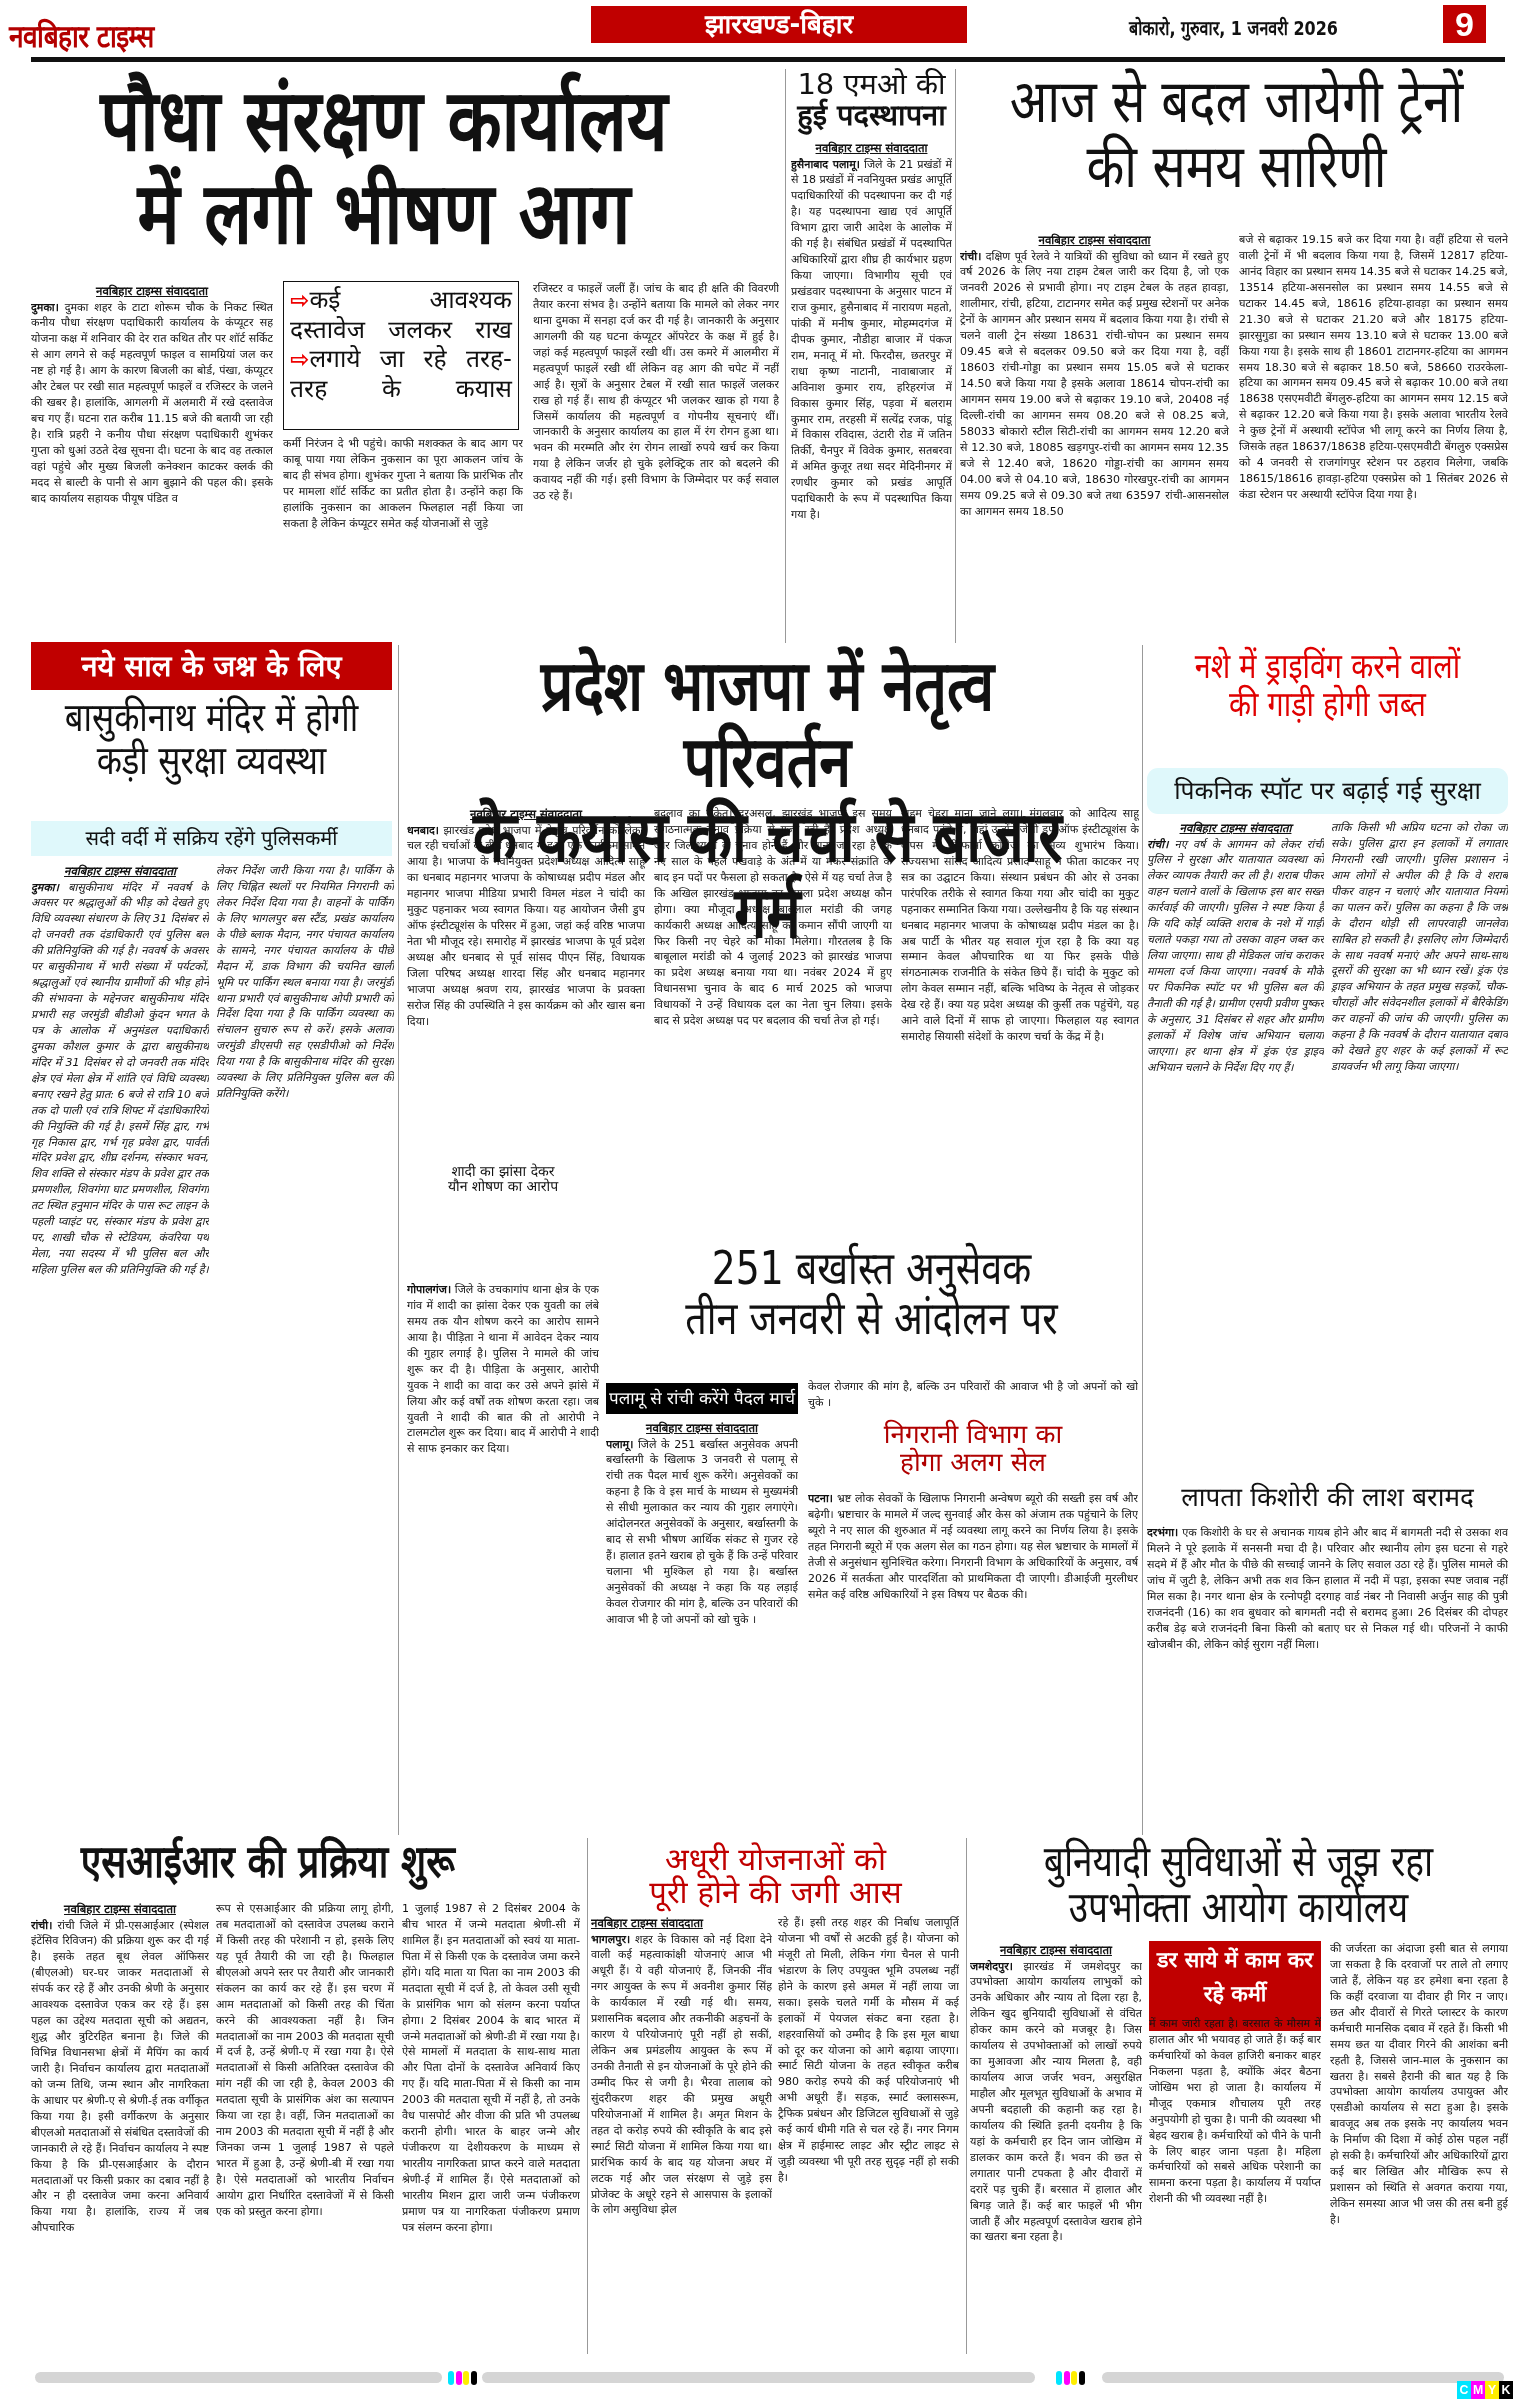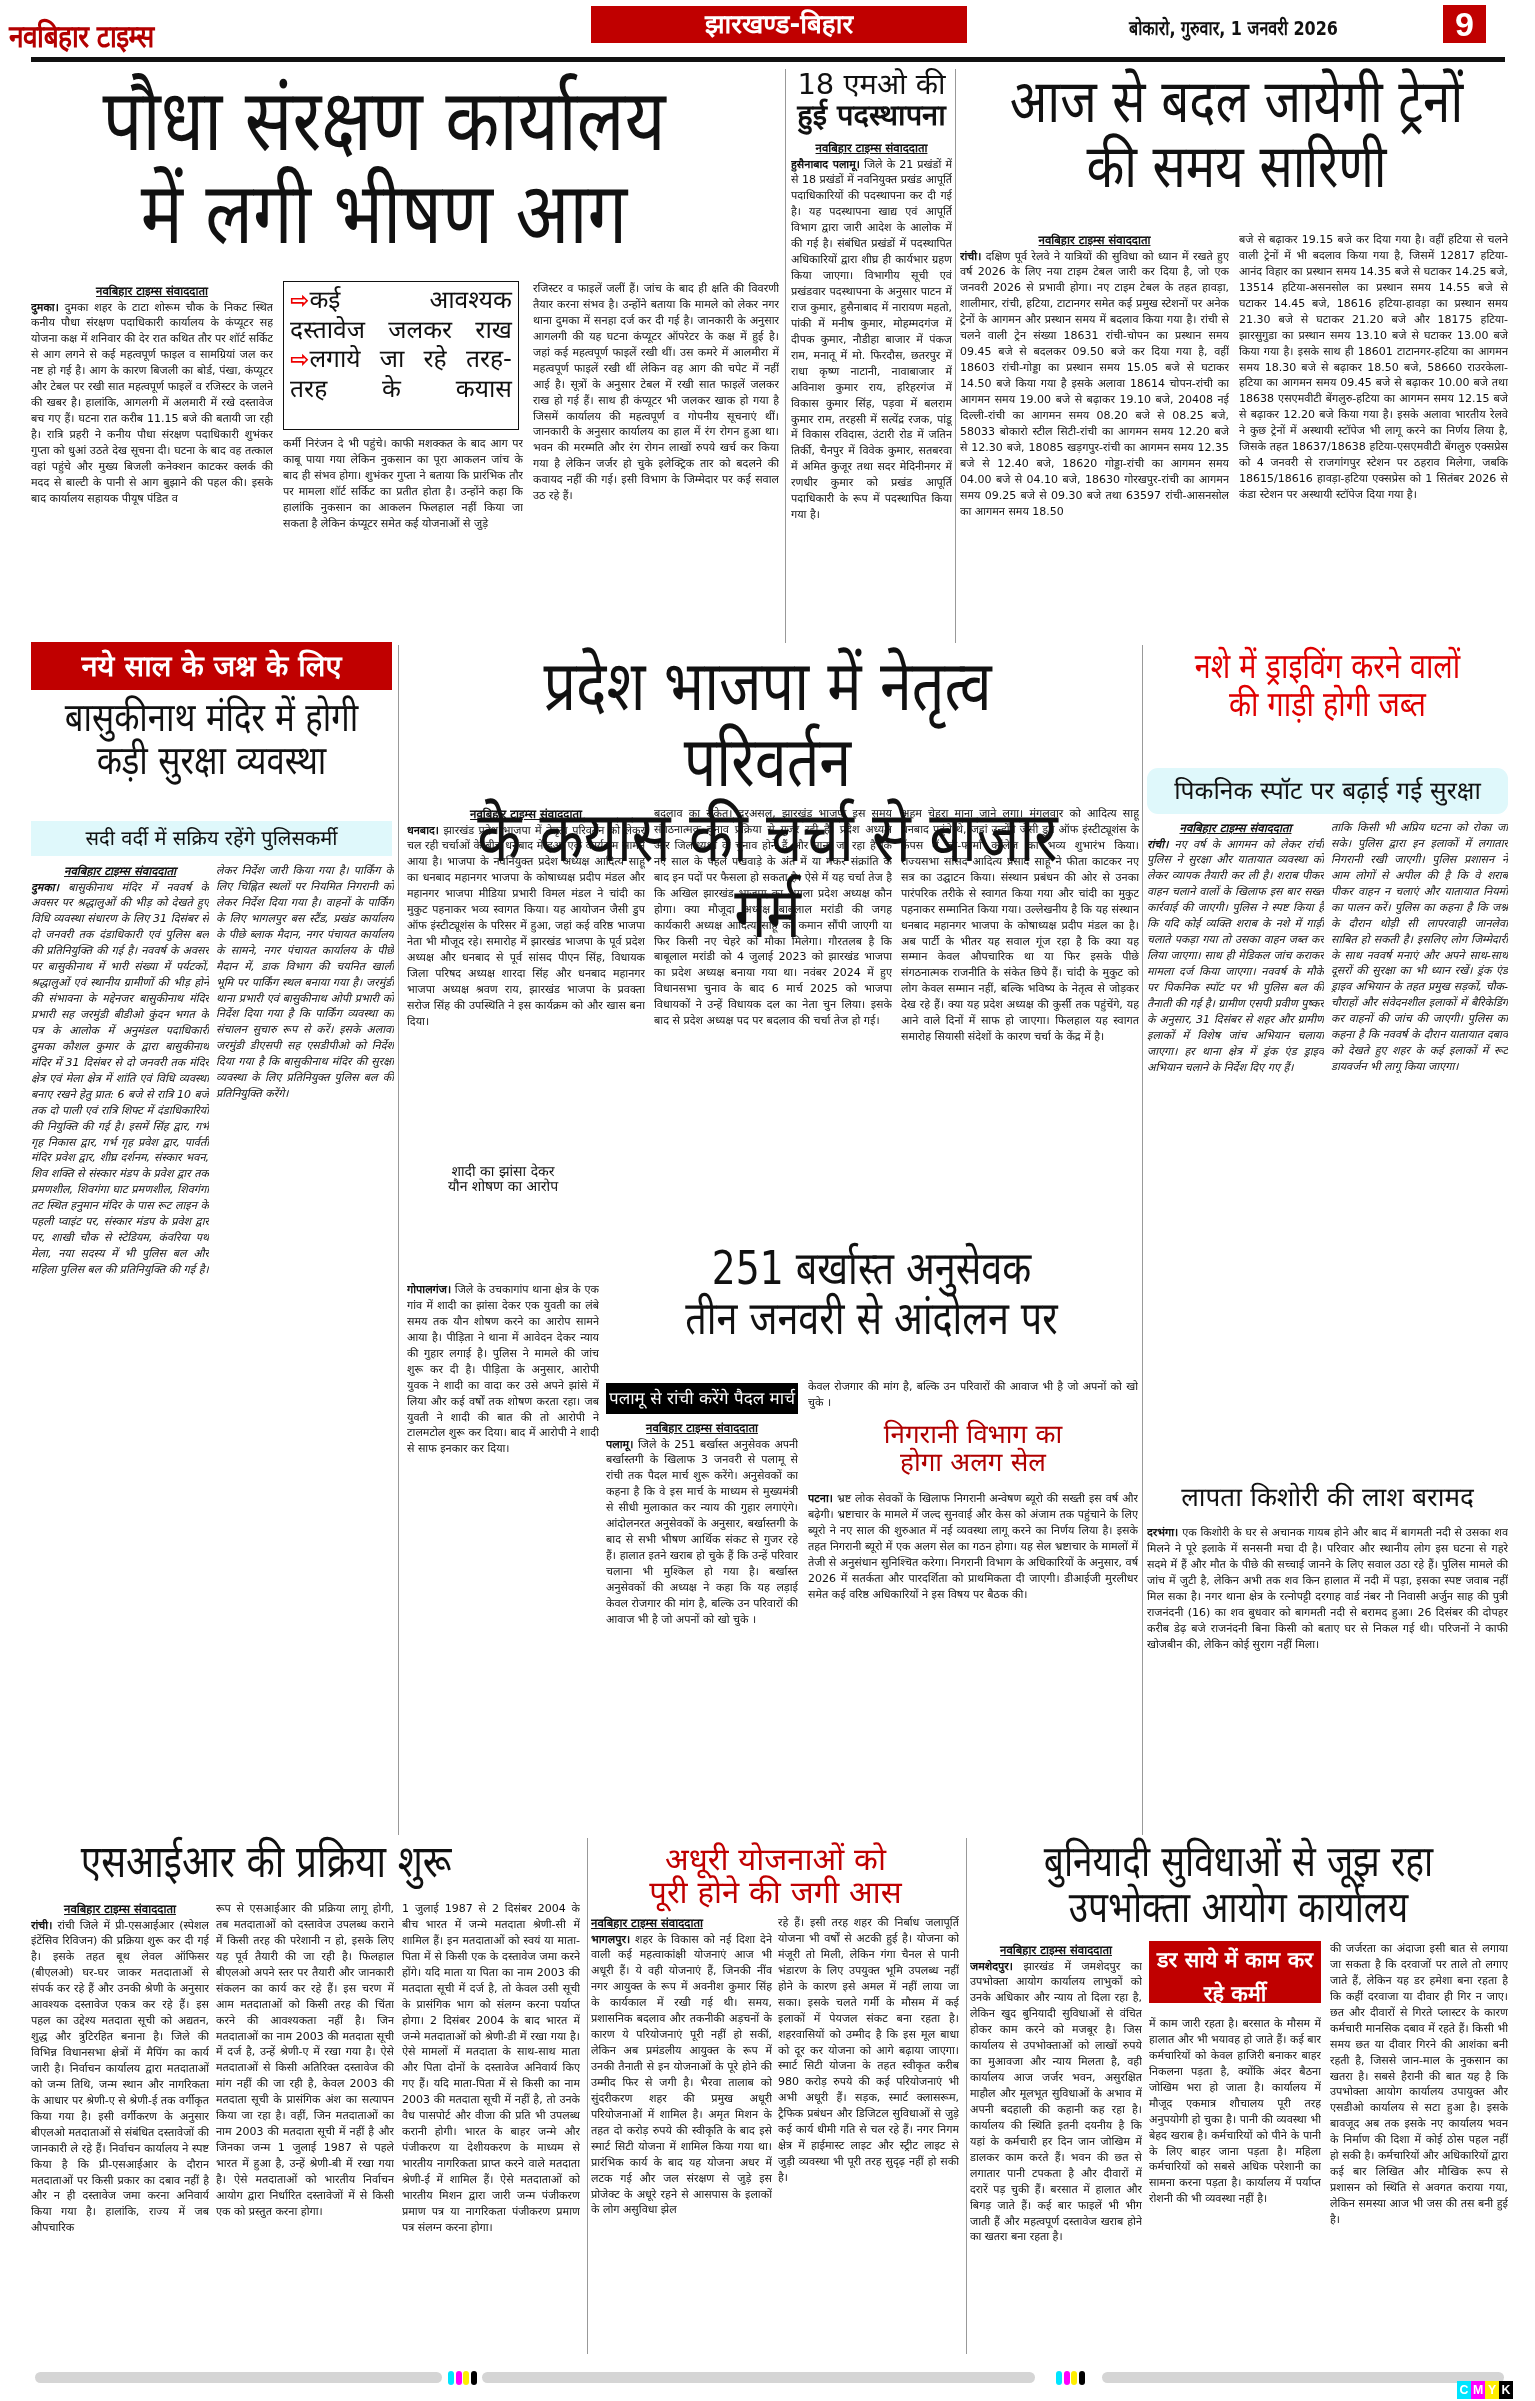--- a/index.html
+++ b/index.html
@@ -3,21 +3,21 @@
 <meta charset="utf-8">
 <style>
   * { box-sizing: border-box; margin: 0; padding: 0; }
   body { width: 1535px; height: 2401px; background: #fff; font-family: "Liberation Sans", "DejaVu Sans", sans-serif; color: #111; position: relative; overflow: hidden; }
   .abs { position: absolute; }
   .hdr-logo { left: 9.2px; top: 14px; font-size: 31px; font-weight: bold; color: #b30000; letter-spacing: -0.8px; font-family: "DejaVu Sans", sans-serif; transform: scaleX(0.85); transform-origin: left; }
   .hdr-section { left: 591px; top: 6.1px; width: 376px; height: 37px; background: #c00000; color: #fff; font-size: 26px; font-weight: bold; text-align: center; line-height: 37px; font-family: "DejaVu Sans", sans-serif; }
   .hdr-date { left: 1129px; top: 14px; font-size: 20px; font-weight: bold; font-family: "DejaVu Sans", sans-serif; transform: scaleX(0.8); transform-origin: left; }
   .hdr-page { left: 1443px; top: 4.6px; width: 43px; height: 38px; background: #c00000; color: #fff; font-size: 34px; font-weight: bold; text-align: center; line-height: 38px; }
   .hdr-rule { left: 31px; top: 57px; width: 1474px; height: 4.6px; background: #111; }
-  .headline { font-family: "DejaVu Sans", sans-serif; font-weight: normal; line-height: 1.08; text-align: center; }
+  .headline { font-family: "DejaVu Sans", sans-serif; font-weight: bold; line-height: 1.08; text-align: center; }
   .headline-cond { transform: scaleX(0.82); transform-origin: center; }
   .byline { font-size: 11.5px; font-weight: bold; text-decoration: underline; text-align: center; font-family: "DejaVu Sans", sans-serif; margin-bottom: 1.5px; }
   .body-text { font-size: 11px; line-height: 1.45; text-align: justify; font-family: "DejaVu Sans", sans-serif; }
   .body-text b { font-weight: bold; }
   .italic { font-style: italic; }
   .col { position: absolute; overflow: hidden; }
   .bullet-box { left: 283px; top: 281px; width: 236px; height: 149px; border: 1.5px solid #111; padding: 3.1px 6.1px; }
   .bullet-box .bl { font-size: 24.6px; line-height: 1.2; font-family: "DejaVu Sans", sans-serif; text-align: justify; text-align-last: justify; }
   .arrow { color: #e00; font-weight: bold; font-size: 23px; }
   .red-band { background: #c00000; color: #fff; text-align: center; font-family: "DejaVu Sans", sans-serif; font-weight: bold; }
@@ -160,21 +160,21 @@
 <div class="col body-text" style="left:778px;top:1915px;width:181px;height:439px;">रहे हैं। इसी तरह शहर की निर्बाध जलापूर्ति योजना भी वर्षों से अटकी हुई है। योजना को मंजूरी तो मिली, लेकिन गंगा चैनल से पानी भंडारण के लिए उपयुक्त भूमि उपलब्ध नहीं होने के कारण इसे अमल में नहीं लाया जा सका। इसके चलते गर्मी के मौसम में कई इलाकों में पेयजल संकट बना रहता है। शहरवासियों को उम्मीद है कि इस मूल बाधा को दूर कर योजना को आगे बढ़ाया जाएगा। स्मार्ट सिटी योजना के तहत स्वीकृत करीब 980 करोड़ रुपये की कई परियोजनाएं भी अभी अधूरी हैं। सड़क, स्मार्ट क्लासरूम, ट्रैफिक प्रबंधन और डिजिटल सुविधाओं से जुड़े कई कार्य धीमी गति से चल रहे हैं। नगर निगम क्षेत्र में हाईमास्ट लाइट और स्ट्रीट लाइट से जुड़ी व्यवस्था भी पूरी तरह सुदृढ़ नहीं हो सकी है।</div>
 
 <div class="abs headline" style="left:970px;top:1838px;width:537px;font-size:43px;font-weight:normal;">
   <div class="headline-cond">बुनियादी सुविधाओं से जूझ रहा</div>
   <div class="headline-cond">उपभोक्ता आयोग कार्यालय</div>
 </div>
 <div class="col" style="left:970px;top:1942px;width:172px;height:411px;">
   <div class="byline">नवबिहार टाइम्स संवाददाता</div>
   <div class="body-text"><b>जमशेदपुर।</b> <span>झारखंड में जमशेदपुर का उपभोक्ता आयोग कार्यालय लाभुकों को उनके अधिकार और न्याय तो दिला रहा है, लेकिन खुद बुनियादी सुविधाओं से वंचित होकर काम करने को मजबूर है। जिस कार्यालय से उपभोक्ताओं को लाखों रुपये का मुआवजा और न्याय मिलता है, वही कार्यालय आज जर्जर भवन, असुरक्षित माहौल और मूलभूत सुविधाओं के अभाव में अपनी बदहाली की कहानी कह रहा है। कार्यालय की स्थिति इतनी दयनीय है कि यहां के कर्मचारी हर दिन जान जोखिम में डालकर काम करते हैं। भवन की छत से लगातार पानी टपकता है और दीवारों में दरारें पड़ चुकी हैं। बरसात में हालात और बिगड़ जाते हैं। कई बार फाइलें भी भीग जाती हैं और महत्वपूर्ण दस्तावेज खराब होने का खतरा बना रहता है।</span></div>
 </div>
-<div class="abs red-band" style="left:1149px;top:1941px;width:172px;height:62px;font-size:21.5px;line-height:34px;padding-top:1.5px;">डर साये में काम कर रहे कर्मी</div>
+<div class="abs red-band" style="left:1149px;top:1941px;width:172px;height:90px;font-size:21.5px;line-height:34px;padding-top:1.5px;">डर साये में काम कर रहे कर्मी</div>
 <div class="col body-text" style="left:1149px;top:2016px;width:172px;height:338px;">में काम जारी रहता है। बरसात के मौसम में हालात और भी भयावह हो जाते हैं। कई बार कर्मचारियों को केवल हाजिरी बनाकर बाहर निकलना पड़ता है, क्योंकि अंदर बैठना जोखिम भरा हो जाता है। कार्यालय में मौजूद एकमात्र शौचालय पूरी तरह अनुपयोगी हो चुका है। पानी की व्यवस्था भी बेहद खराब है। कर्मचारियों को पीने के पानी के लिए बाहर जाना पड़ता है। महिला कर्मचारियों को सबसे अधिक परेशानी का सामना करना पड़ता है। कार्यालय में पर्याप्त रोशनी की भी व्यवस्था नहीं है।</div>
 <div class="col body-text" style="left:1330px;top:1941px;width:178px;height:413px;">की जर्जरता का अंदाजा इसी बात से लगाया जा सकता है कि दरवाजों पर ताले तो लगाए जाते हैं, लेकिन यह डर हमेशा बना रहता है कि कहीं दरवाजा या दीवार ही गिर न जाए। छत और दीवारों से गिरते प्लास्टर के कारण कर्मचारी मानसिक दबाव में रहते हैं। किसी भी समय छत या दीवार गिरने की आशंका बनी रहती है, जिससे जान-माल के नुकसान का खतरा है। सबसे हैरानी की बात यह है कि उपभोक्ता आयोग कार्यालय उपायुक्त और एसडीओ कार्यालय से सटा हुआ है। इसके बावजूद अब तक इसके नए कार्यालय भवन के निर्माण की दिशा में कोई ठोस पहल नहीं हो सकी है। कर्मचारियों और अधिकारियों द्वारा कई बार लिखित और मौखिक रूप से प्रशासन को स्थिति से अवगत कराया गया, लेकिन समस्या आज भी जस की तस बनी हुई है।</div>
 
 <div class="vrule" style="left:785px;top:69px;height:574px;"></div>
 <div class="vrule" style="left:955px;top:69px;height:574px;"></div>
 <div class="vrule" style="left:398px;top:645px;height:1190px;"></div>
 <div class="vrule" style="left:1142px;top:645px;height:1190px;"></div>
 <div class="vrule" style="left:587px;top:1838px;height:516px;"></div>
 <div class="vrule" style="left:966px;top:1838px;height:516px;"></div>
 

